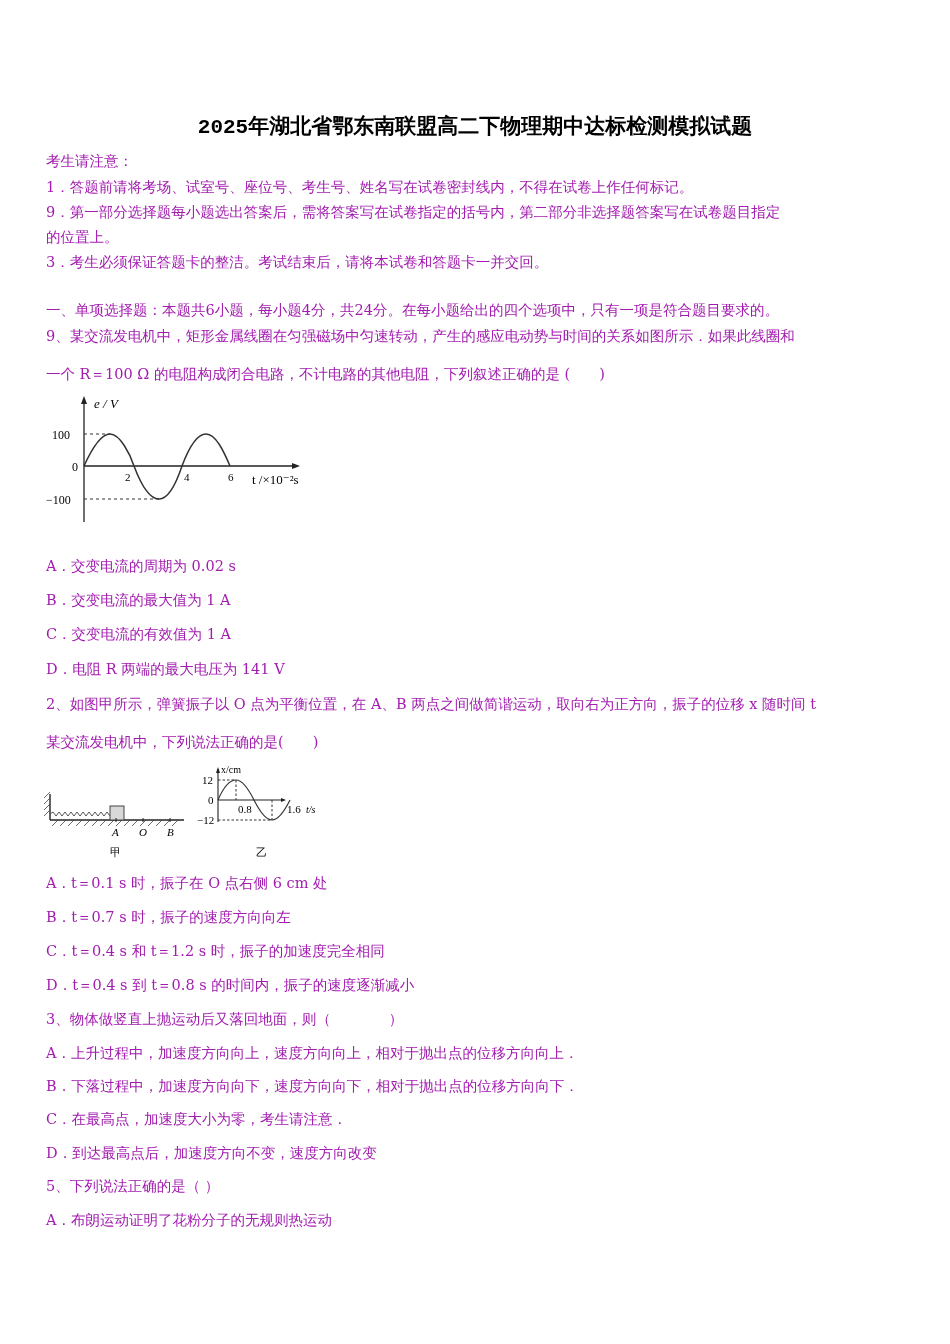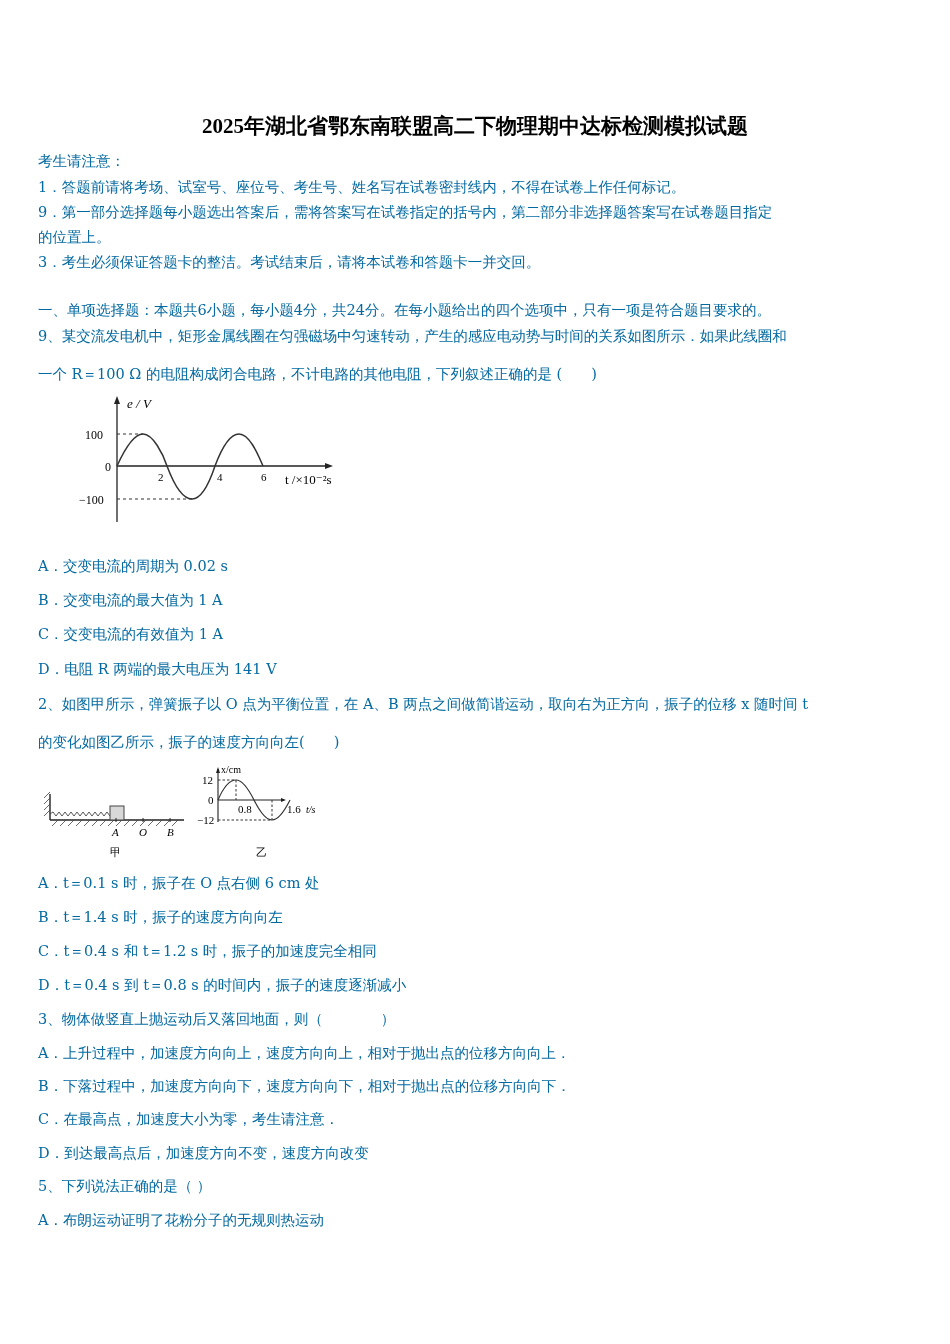--- a/index.html
+++ b/index.html
@@ -1,42 +1,42 @@
 <!DOCTYPE html>
 <html><head>
 <meta charset="utf-8">
 <style>
   html, body { margin: 0; padding: 0; background: #ffffff; }
   body { width: 950px; height: 1344px; position: relative; overflow: hidden;
          font-family: "DejaVu Serif", "Liberation Serif", serif; color: #111; }
   .page-title { position: absolute; top: 112px; left: 0; width: 950px; text-align: center;
-                font-family: Liberation Serif, serif; font-weight: bold;
+                font-family: Liberation Mono, monospace; font-weight: bold;
                 font-size: 21px; letter-spacing: 0px; color: #000; }
-  .line { position: absolute; left: 38px; font-size: 14.5px; white-space: nowrap; color: #0369a1; }
+  .line { position: absolute; left: 46px; font-size: 14.5px; white-space: nowrap; color: #a21caf; }
   .bold { font-weight: normal; }
   .figure { position: absolute; }
   svg text { font-family: "Liberation Serif", "DejaVu Serif", serif; }
 </style>
 </head>
 <body>
 
 <div class="page-title">2025年湖北省鄂东南联盟高二下物理期中达标检测模拟试题</div>
 
 <div class="line" style="top:152px">考生请注意：</div>
 <div class="line" style="top:178px">1．答题前请将考场、试室号、座位号、考生号、姓名写在试卷密封线内，不得在试卷上作任何标记。</div>
 <div class="line" style="top:203px">9．第一部分选择题每小题选出答案后，需将答案写在试卷指定的括号内，第二部分非选择题答案写在试卷题目指定</div>
 <div class="line" style="top:228px">的位置上。</div>
 <div class="line" style="top:253px">3．考生必须保证答题卡的整洁。考试结束后，请将本试卷和答题卡一并交回。</div>
 
 <div class="line" style="top:301px">一、单项选择题：本题共6小题，每小题4分，共24分。在每小题给出的四个选项中，只有一项是符合题目要求的。</div>
 
 <div class="line" style="top:327px">9、某交流发电机中，矩形金属线圈在匀强磁场中匀速转动，产生的感应电动势与时间的关系如图所示．如果此线圈和</div>
 <div class="line bold" style="top:365px">一个 R＝100 Ω 的电阻构成闭合电路，不计电路的其他电阻，下列叙述正确的是 (　　)</div>
 
-<div class="figure" style="left:44px; top:392px; width:280px; height:135px;margin-left:33px;">
+<div class="figure" style="left:44px; top:392px; width:280px; height:135px;">
   <svg width="280" height="135" viewBox="0 0 280 135">
     <line x1="40" y1="130" x2="40" y2="8" stroke="#222" stroke-width="1.3"></line>
     <polygon points="37,12 40,4 43,12" fill="#222"></polygon>
     <line x1="40" y1="74" x2="252" y2="74" stroke="#222" stroke-width="1.3"></line>
     <polygon points="248,71 256,74 248,77" fill="#222"></polygon>
     <line x1="40" y1="42" x2="66" y2="42" stroke="#333" stroke-dasharray="3,3"></line>
     <line x1="40" y1="107" x2="115" y2="107" stroke="#333" stroke-dasharray="3,3"></line>
     <path d="M40,74 C50,52 58,42 66,42 C76,42 86,62 90,74 C96,90 104,107 115,107 C126,107 134,86 138,74 C144,58 152,42 162,42 C172,42 180,60 186,74" fill="none" stroke="#333" stroke-width="1.5"></path>
     <text x="50" y="16" font-size="13" font-style="italic">e / V</text>
     <text x="8" y="47" font-size="12">100</text>
@@ -48,21 +48,21 @@
     <text x="208" y="92" font-size="13">t /×10⁻²s</text>
   </svg>
 </div>
 
 <div class="line bold" style="top:557px">A．交变电流的周期为 0.02 s</div>
 <div class="line bold" style="top:591px">B．交变电流的最大值为 1 A</div>
 <div class="line bold" style="top:625px">C．交变电流的有效值为 1 A</div>
 <div class="line bold" style="top:660px">D．电阻 R 两端的最大电压为 141 V</div>
 
 <div class="line" style="top:695px">2、如图甲所示，弹簧振子以 O 点为平衡位置，在 A、B 两点之间做简谐运动，取向右为正方向，振子的位移 x 随时间 t</div>
-<div class="line" style="top:733px">的变化如图乙所示，振子的速度方向向左(　　)</div>
+<div class="line" style="top:733px">某交流发电机中，下列说法正确的是(　　)</div>
 
 <div class="figure" style="left:44px; top:792px; width:150px; height:68px;">
   <svg width="150" height="68" viewBox="0 0 150 68">
     <line x1="6" y1="2" x2="6" y2="28" stroke="#222" stroke-width="1.4"></line>
     <g stroke="#444" stroke-width="0.8">
       <line x1="0" y1="6" x2="6" y2="0"></line>
         <line x1="0" y1="12" x2="6" y2="6"></line>
         <line x1="0" y1="18" x2="6" y2="12"></line>
         <line x1="0" y1="24" x2="6" y2="18"></line>
     </g>
@@ -113,21 +113,21 @@
     <text x="12" y="40" font-size="11">0</text>
     <text x="1" y="60" font-size="11">−12</text>
     <text x="42" y="49" font-size="11">0.8</text>
     <text x="91" y="49" font-size="11">1.6</text>
     <text x="110" y="49" font-size="10" font-style="italic">t/s</text>
     <text x="60" y="92" font-size="11">乙</text>
   </svg>
 </div>
 
 <div class="line bold" style="top:874px">A．t＝0.1 s 时，振子在 O 点右侧 6 cm 处</div>
-<div class="line bold" style="top:908px">B．t＝1.4 s 时，振子的速度方向向左</div>
+<div class="line bold" style="top:908px">B．t＝0.7 s 时，振子的速度方向向左</div>
 <div class="line bold" style="top:942px">C．t＝0.4 s 和 t＝1.2 s 时，振子的加速度完全相同</div>
 <div class="line bold" style="top:976px">D．t＝0.4 s 到 t＝0.8 s 的时间内，振子的速度逐渐减小</div>
 
 <div class="line" style="top:1010px">3、物体做竖直上抛运动后又落回地面，则（　　　　）</div>
 <div class="line" style="top:1044px">A．上升过程中，加速度方向向上，速度方向向上，相对于抛出点的位移方向向上．</div>
 <div class="line" style="top:1077px">B．下落过程中，加速度方向向下，速度方向向下，相对于抛出点的位移方向向下．</div>
 <div class="line" style="top:1110px">C．在最高点，加速度大小为零，考生请注意．</div>
 <div class="line" style="top:1144px">D．到达最高点后，加速度方向不变，速度方向改变</div>
 
 <div class="line" style="top:1177px">5、下列说法正确的是（ ）</div>

